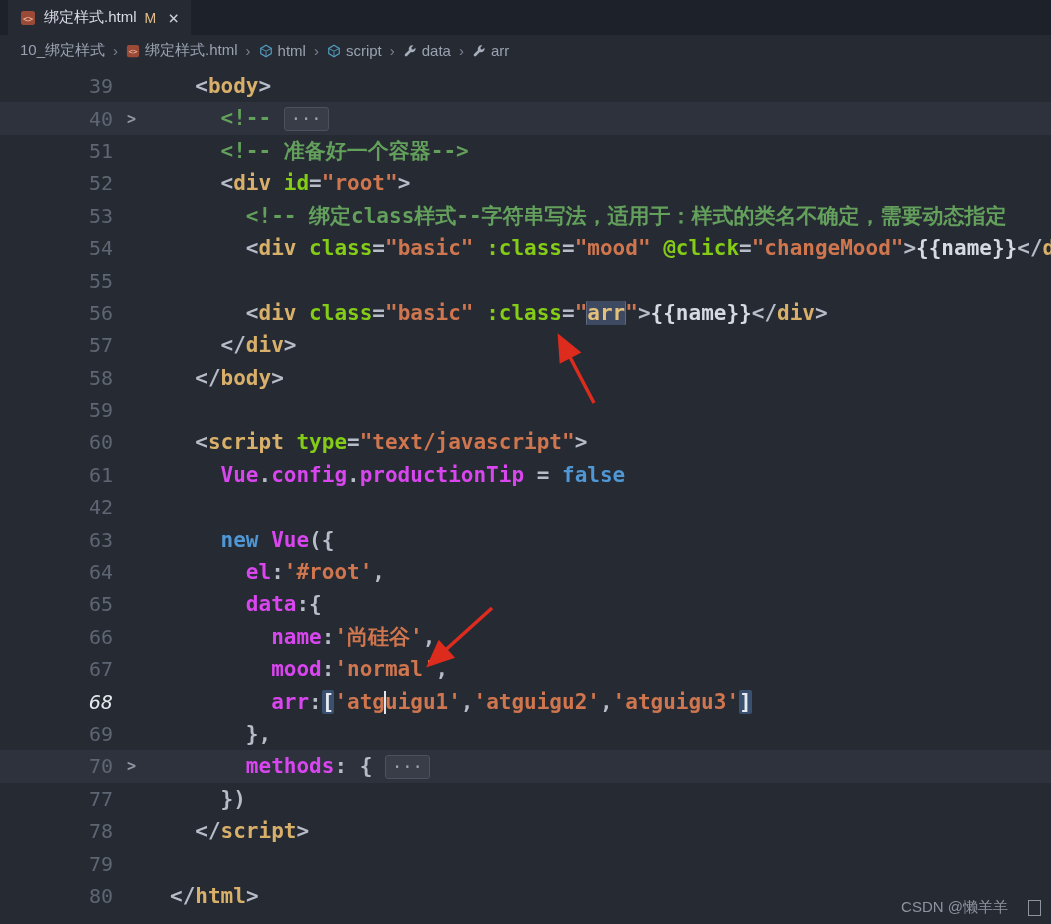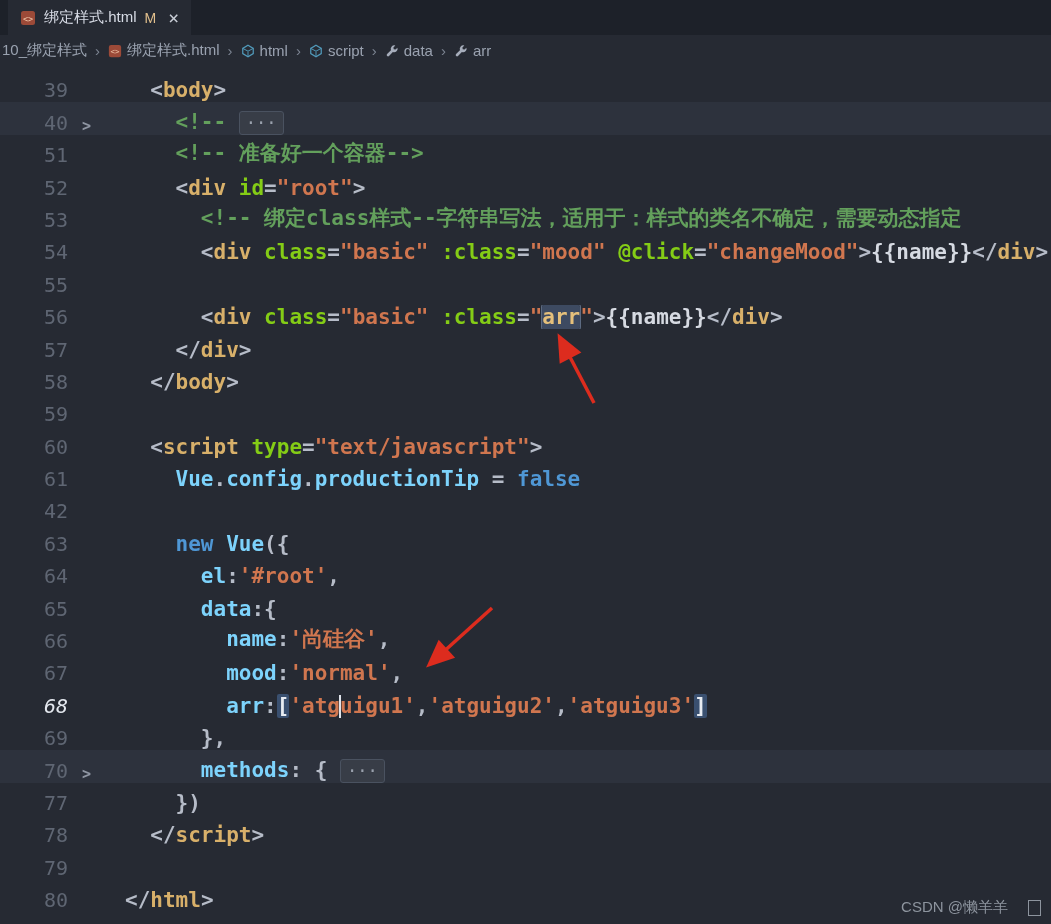--- a/index.html
+++ b/index.html
@@ -5,39 +5,39 @@
   html,body{margin:0;padding:0;background:#14161b;}
   .app{position:relative;width:1051px;height:924px;background:#262a33;overflow:hidden;
        font-family:"DejaVu Sans Mono",monospace;}
   
   .tabbar{height:35px;background:#1d2129;display:flex;align-items:stretch;}
   .tab{margin-left:8px;background:#262a33;display:flex;align-items:center;gap:8px;padding:0 12px;}
   .tab-title{color:#d8dce6;font-size:15px;font-family:"Liberation Sans",sans-serif;}
   .tab-m{color:#e2c08d;font-size:14px;font-family:"Liberation Sans",sans-serif;}
   .tab-close{color:#c8cdd6;font-size:18px;margin-left:4px;cursor:pointer;line-height:1;}
   
-  .breadcrumb{height:31px;display:flex;align-items:center;padding-left:2px;gap:8px;
+  .breadcrumb{height:31px;display:flex;align-items:center;padding-left:20px;gap:8px;
       font-family:"Liberation Sans",sans-serif;font-size:15px;color:#9aa2b0;background:#262a33;}
   .crumb{display:flex;align-items:center;gap:5px;cursor:pointer;}
   .crumb-sep{color:#7c8492;font-size:15px;}
   
   .editor{padding-top:4px;}
-  .line{display:flex;height:32.4px;align-items:flex-end;}
+  .line{display:flex;height:32.4px;align-items:center;padding-left:45px;}
   .line.hl{background:#2d323d;}
   .num{width:68px;text-align:right;color:#5f6673;font-size:20px;flex:none;}
   .num.active{color:#e4e8ef;font-style:italic;}
   .foldcol{width:37px;flex:none;display:flex;align-items:center;justify-content:center;
       color:#8f96a3;font-size:15px;font-weight:bold;}
   .code{flex:1;white-space:pre;overflow:hidden;font-size:21px;font-weight:bold;color:#b6bcc8;margin-left:20px;}
   .tk-p{color:#b6bcc8;}
   .tk-tag{color:#d8b06a;}
   .tk-attr{color:#84cc16;}
   .tk-str{color:#d0764f;}
   .tk-cmt{color:#63a05c;}
-  .tk-prop{color:#7dd3fc;}
+  .tk-prop{color:#d946ef;}
   .tk-kw{color:#4f97d5;}
   .tk-txt{color:#d6dae2;}
   .tk-sel{color:#e5c07b;background:#3d4a61;box-shadow:0 0 0 1px #5d6b82;border-radius:2px;}
   .tk-fold{display:inline-block;color:#9aa1ad;background:rgba(255,255,255,.055);
       border:1px solid #4a5260;border-radius:3px;padding:0 6px;font-size:17px;font-weight:normal;line-height:22px;}
   .tk-brkt{color:#e8ecf2;background:#3a5070;border-radius:2px;}
   .cursor{display:inline-block;width:2px;height:23px;background:#dfe3ea;vertical-align:text-bottom;margin:0 -1px;}
   
   .arrows{position:absolute;left:0;top:0;width:1051px;height:924px;pointer-events:none;z-index:5;}
   .watermark{position:absolute;right:10px;bottom:7px;color:#8d949e;font-size:15px;

